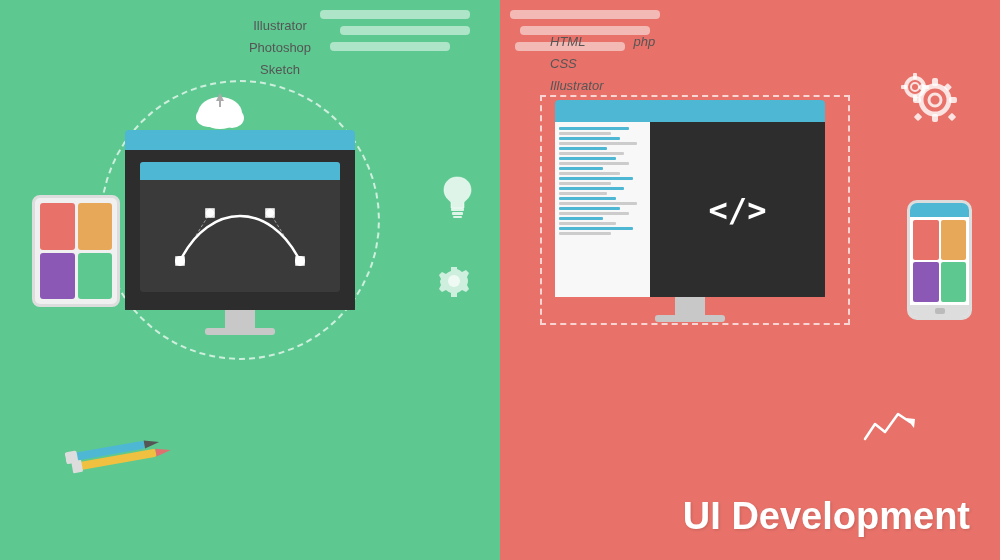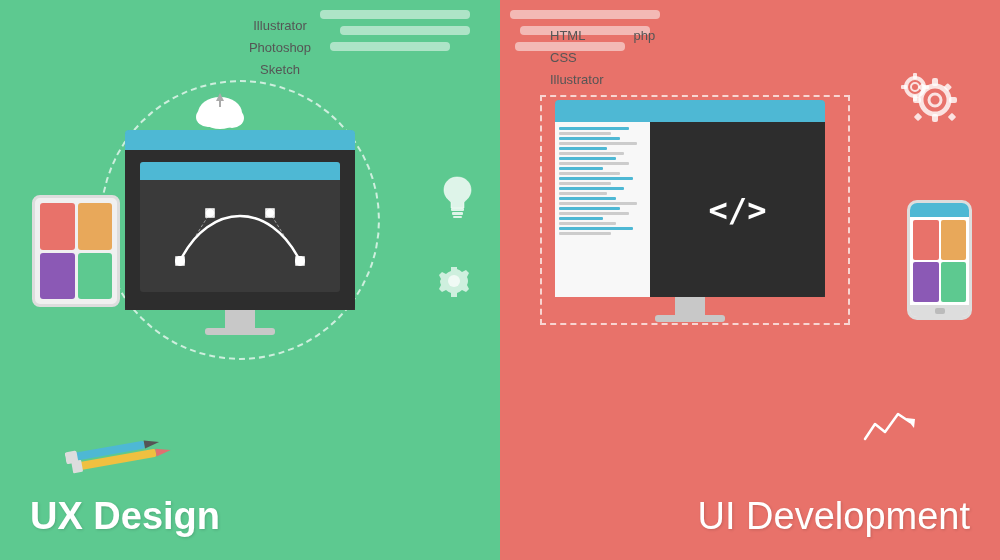--- a/index.html
+++ b/index.html
@@ -238,33 +238,32 @@
         <rect x="5" y="16" width="75" height="8" rx="2" fill="#4eb8d4"></rect>
         <polygon points="80,16 95,20 80,24" fill="#555"></polygon>
         <rect x="0" y="14" width="12" height="12" rx="2" fill="#ddd"></rect>
 
         <rect x="10" y="26" width="80" height="8" rx="2" fill="#f0c040"></rect>
         <polygon points="90,26 105,30 90,34" fill="#e07070"></polygon>
         <rect x="5" y="24" width="10" height="12" rx="1" fill="#ddd"></rect>
       </svg>
     </div>
 
-    <div style="position:absolute;bottom:22px;left:30px;font-size:38px;font-weight:900;color:white;text-shadow:1px 1px 3px rgba(0,0,0,0.15);">UX Design</div>
 
   </div>
 
   <div class="right-panel">
 
     <svg width="200" height="60" style="position:absolute;top:0;left:0;opacity:0.5;">
       <rect x="10" y="10" width="150" height="9" rx="4" fill="white"></rect>
       <rect x="20" y="26" width="130" height="9" rx="4" fill="white"></rect>
       <rect x="15" y="42" width="110" height="9" rx="4" fill="white"></rect>
     </svg>
 
-    <div style="position:absolute;top:25px;left:50px;">
+    <div style="position:absolute;top:31px;left:50px;font-style:italic;">
       <div style="display:flex;gap:30px;">
         <div>
           <div class="tool-label">HTML</div>
           <div class="tool-label">CSS</div>
           <div class="tool-label">Illustrator</div>
         </div>
         <div>
           <div class="tool-label">php</div>
         </div>
       </div>
@@ -353,18 +352,18 @@
       </svg>
     </div>
 
     <div style="position:absolute;bottom:112px;right:80px;z-index:8;">
       <svg width="60" height="40" viewBox="0 0 60 40">
         <polyline points="5,35 15,20 25,28 38,10 50,18" stroke="white" stroke-width="2.5" fill="none" stroke-linecap="round" stroke-linejoin="round"></polyline>
         <polygon points="46,14 55,15 54,24" fill="white"></polygon>
       </svg>
     </div>
 
-    <div style="position:absolute;bottom:22px;right:30px;font-size:38px;font-weight:400;color:white;text-shadow:1px 1px 3px rgba(0,0,0,0.15);">UI Development</div>
+    <div style="position:absolute;bottom:22px;right:30px;font-size:38px;font-weight:700;color:white;text-shadow:1px 1px 3px rgba(0,0,0,0.15);">UI Development</div>
 
   </div>
 
 
 </div>
 
 </body></html>

